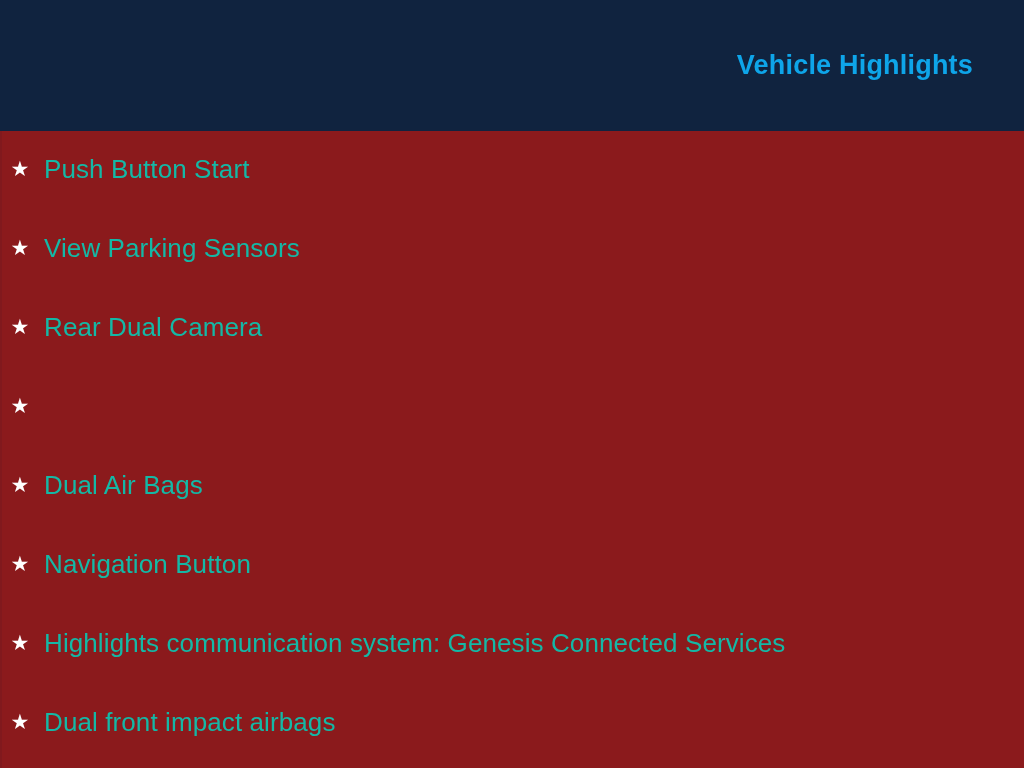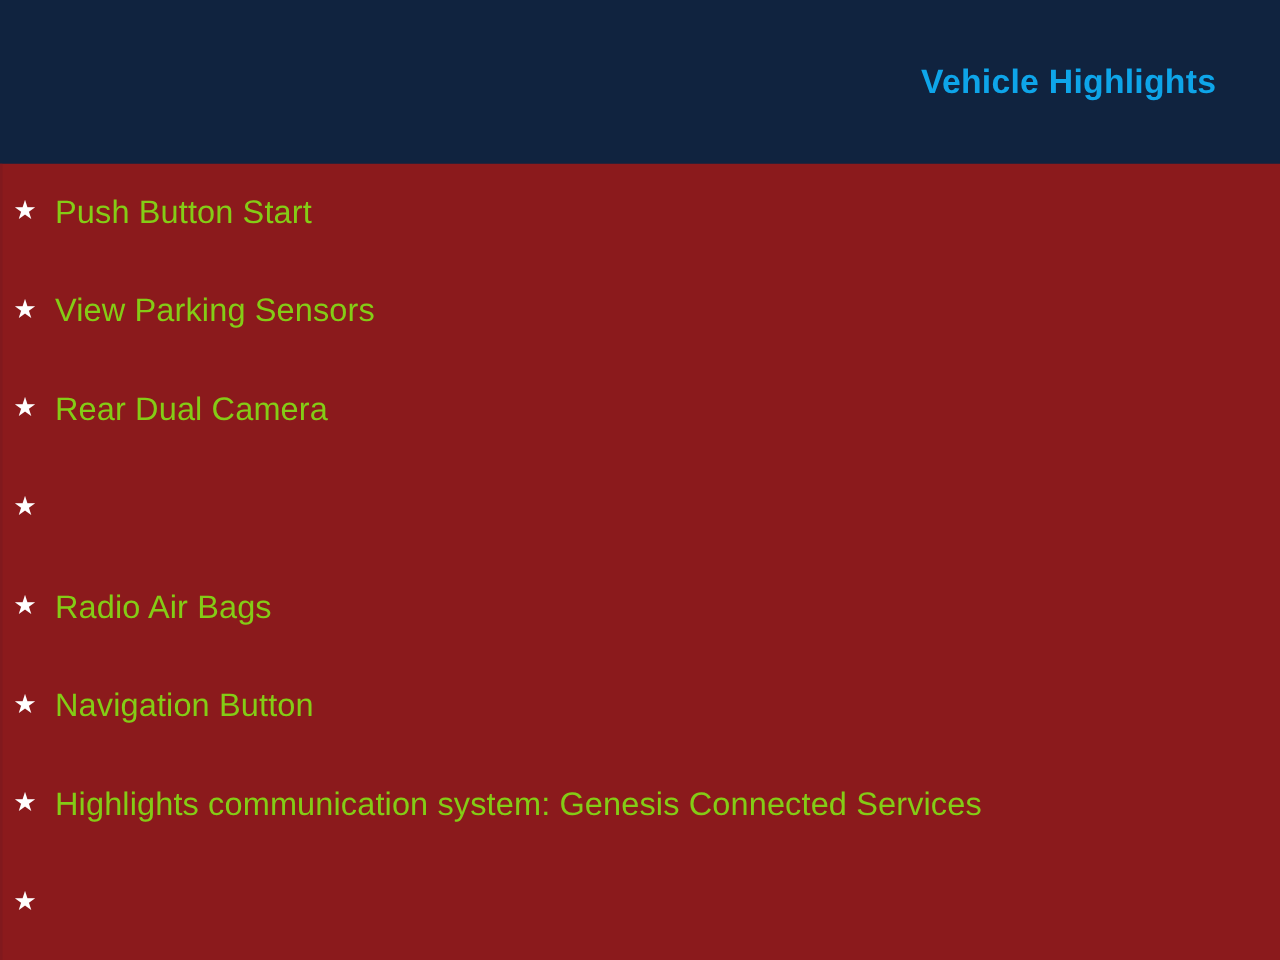--- a/index.html
+++ b/index.html
@@ -85,21 +85,21 @@
     text-align: center;
     color: #ffffff;
     font-size: 21px;
     line-height: 1;
     margin-left: 3px;
     position: relative;
     top: -1px;
   }
 
   .item-label {
-    color: #84cc16;
+    color: #14b8a6;
     font-size: 26px;
     font-weight: 300;
     line-height: 1.1;
     letter-spacing: .1px;
     white-space: nowrap;
     margin-left: 7px;
   }
 </style>
 </head>
 <body>
@@ -123,28 +123,29 @@
     </li>
     <li class="highlight-item" style="top:176px;">
       <span class="bullet-star">★</span>
       <span class="item-label">Rear Dual Camera</span>
     </li>
     <li class="highlight-item" style="top:255px;">
       <span class="bullet-star">★</span>
     </li>
     <li class="highlight-item" style="top:334px;">
       <span class="bullet-star">★</span>
-      <span class="item-label">Radio Air Bags</span>
+      <span class="item-label">Dual Air Bags</span>
     </li>
     <li class="highlight-item" style="top:413px;">
       <span class="bullet-star">★</span>
       <span class="item-label">Navigation Button</span>
     </li>
     <li class="highlight-item" style="top:492px;">
       <span class="bullet-star">★</span>
       <span class="item-label">Highlights communication system: Genesis Connected Services</span>
     </li>
     <li class="highlight-item" style="top:571px;">
       <span class="bullet-star">★</span>
+      <span class="item-label">Dual front impact airbags</span>
     </li>
   </ul>
 
 </div>
 
 </body></html>

